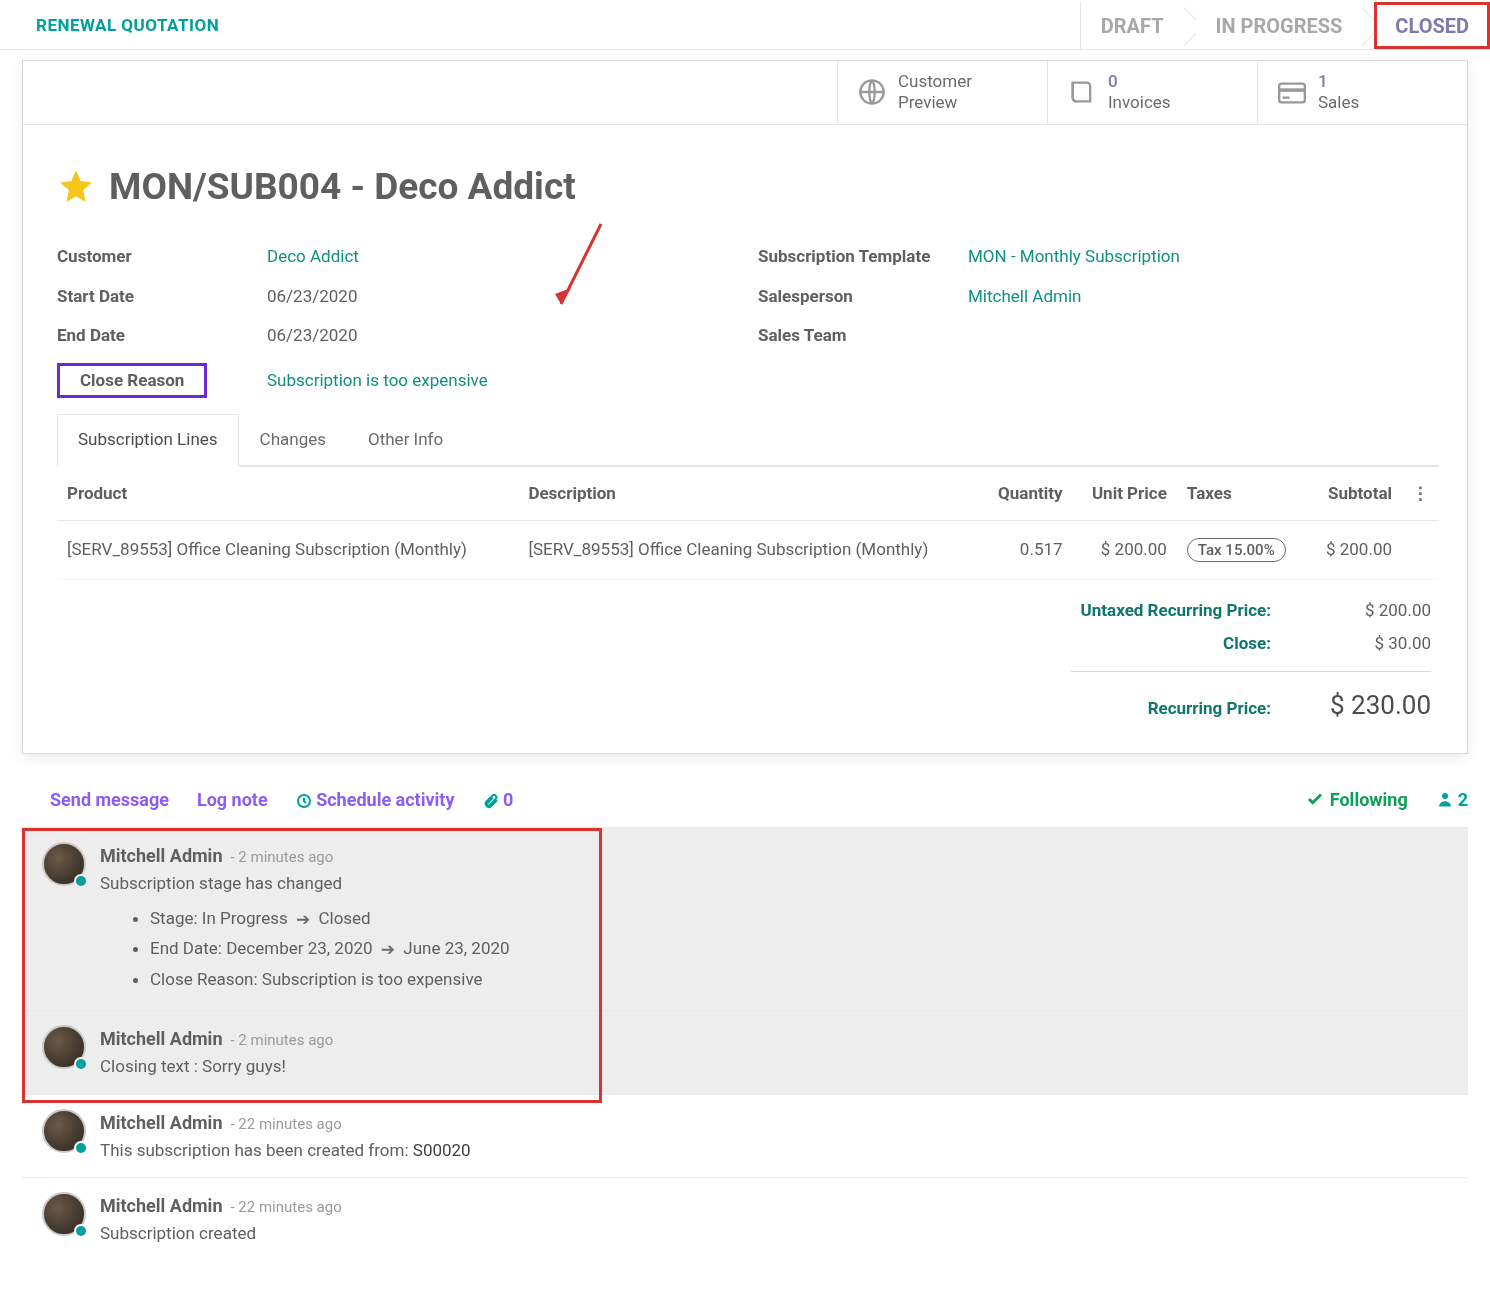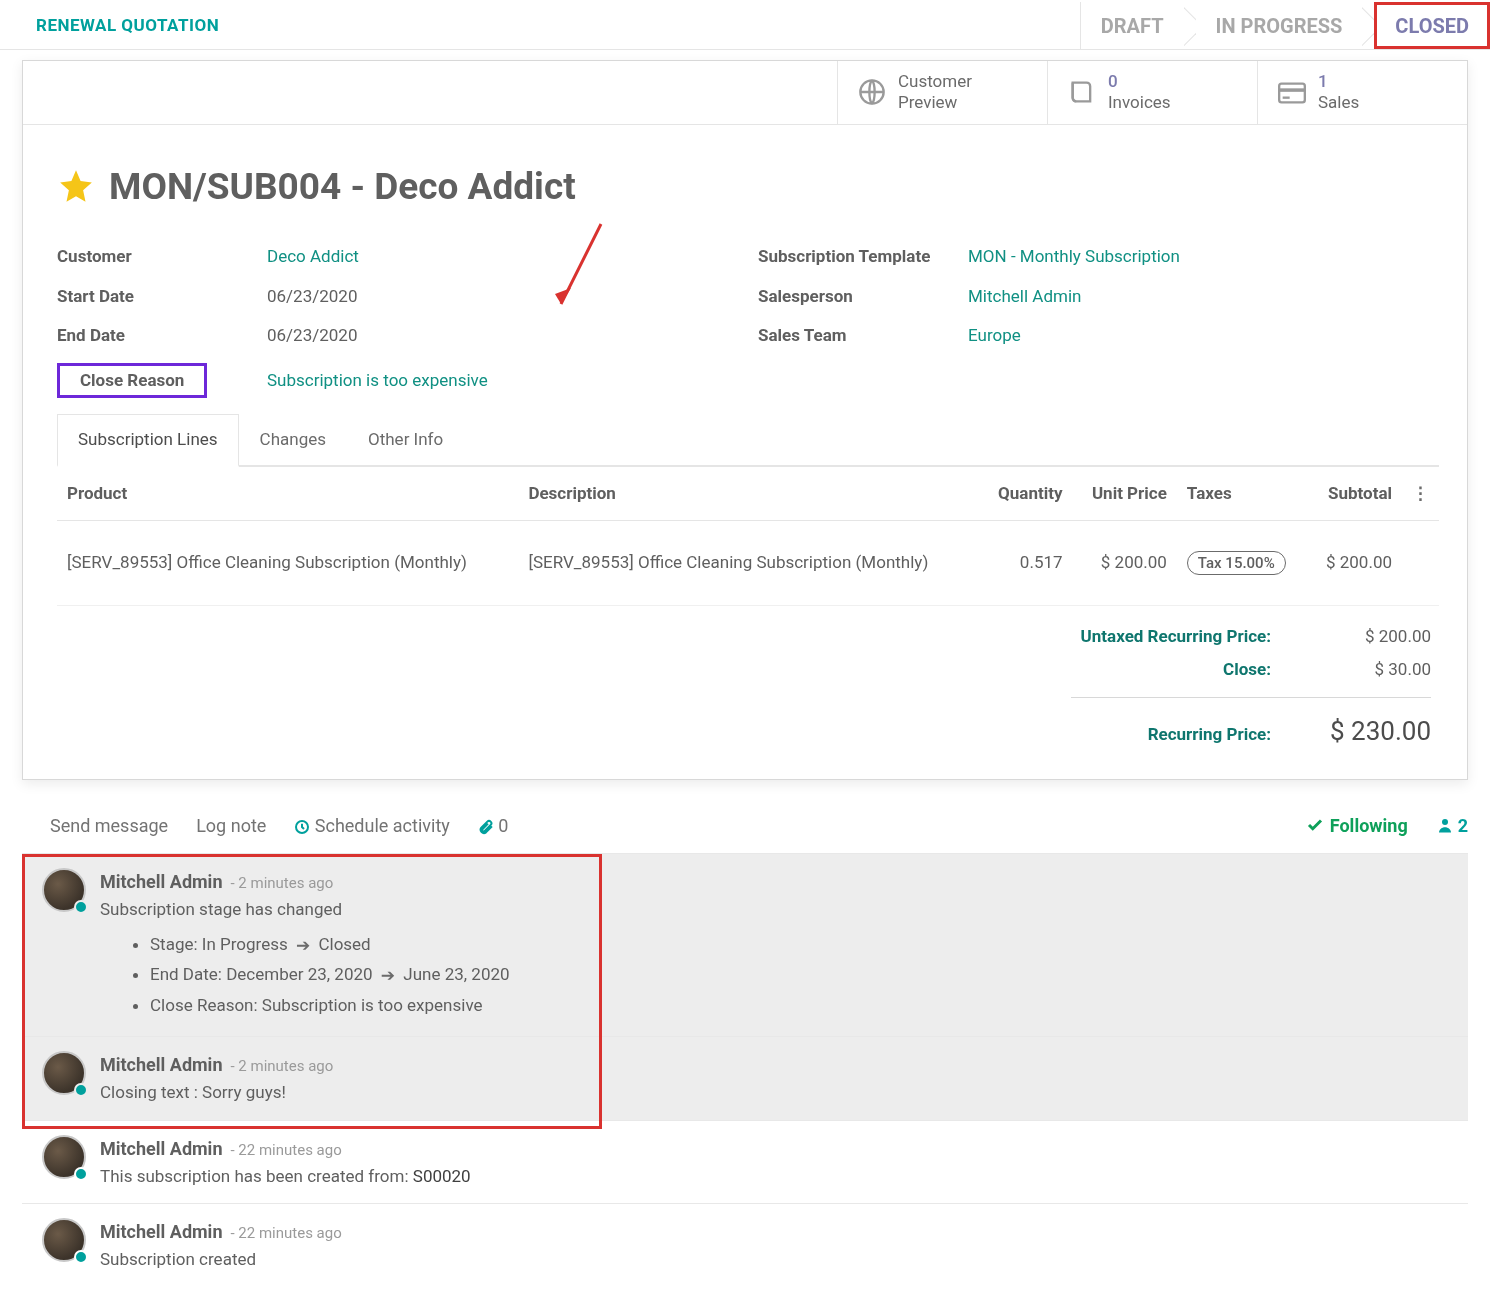--- a/index.html
+++ b/index.html
@@ -31,34 +31,34 @@
 .field-value.link { color:#109083; cursor:pointer;}
 .hl-red { border:3px solid #6d28d9; padding:2px 20px; display:inline-block;}
 
 .tabs { display:flex; border-bottom:2px solid #e5e5e5; margin-top:14px;}
 .tab { padding:12px 20px; color:#6b6b6b; cursor:pointer; border:1px solid transparent; position:relative; top:2px;}
 .tab.active { border:1px solid #e5e5e5; border-bottom:2px solid #fff; color:#4c4c4c; background:#fff;}
 
 table.lines { width:100%; border-collapse: collapse; margin-top:0;}
 table.lines th { text-align:left; font-weight:700; color:#5f5f5f; padding:14px 10px; border-bottom:1px solid #e5e5e5; font-size:17px;}
 table.lines th.right, table.lines td.right { text-align:right;}
-table.lines td { padding:29px 10px; border-bottom:1px solid #f0f0f0; color:#5f5f5f;}
+table.lines td { padding:16px 10px; border-bottom:1px solid #f0f0f0; color:#5f5f5f;}
 .tax-pill { border:1.5px solid #6b6b6b; border-radius:14px; padding:2px 10px; font-size:15px; font-weight:500; color:#5f5f5f;}
 .dots-icon { color:#6b6b6b; cursor:pointer;}
 
 .totals { margin-top:18px; display:flex; flex-direction:column; align-items:flex-end; gap:8px; padding-right:8px; padding-bottom:18px;}
 .totals-row { display:flex; gap:40px; align-items:baseline;}
 .totals-row .lbl { font-weight:700; color:#0f766e; min-width:280px; text-align:right;}
 .totals-row .val { min-width:120px; text-align:right; color:#5f5f5f;}
 .total-sep { width:360px; border-top:1px solid #d8d8d8; margin:6px 0;}
 .total-final .val { font-size:26px; color:#4c4c4c;}
 
 .chatter { margin: 32px 22px 0 22px; }
 .chat-actions { display:flex; align-items:center; gap:28px; margin: 0 0 14px 28px; font-size:18px;}
-.chat-actions .action { color:#737373; font-weight:400; cursor:pointer;}
+.chat-actions .action { color:#8b5cf6; font-weight:700; cursor:pointer;}
 .chat-actions .spacer { flex:1;}
 .following { color:#0ea05a; font-weight:700; display:flex; align-items:center; gap:6px; cursor:pointer;}
 .followers { color:#00a09d; font-weight:700; display:flex; align-items:center; gap:4px; cursor:pointer;}
 
 .msg { display:flex; gap:14px; padding:14px 20px; border-top:1px solid #e8e8e8; background:#ededed;}
 .msg.white { background:#fff;}
 .avatar-wrap{position:relative; width:44px; height:44px;}
 .avatar { width:44px; height:44px; border-radius:50%; background: radial-gradient(circle at 35% 35%, #6b5a48 0%, #3c332a 70%); border:2px solid #c8c8c8; flex-shrink:0;}
 .presence-dot{ position:absolute; right:-2px; bottom:-2px; width:14px; height:14px; border-radius:50%; background:#00a09d; border:2px solid #ededed;}
 .msg.white .presence-dot{border-color:#fff;}
@@ -158,21 +158,20 @@
         <div class="field-row">
           <span class="field-label">Salesperson</span>
           <span class="field-value link">Mitchell Admin</span>
         </div>
         <div class="field-row">
           <span class="field-label">End Date</span>
           <span class="field-value">06/23/2020</span>
         </div>
         <div class="field-row">
           <span class="field-label">Sales Team</span>
-          <span class="field-value link">Europe</span>
         </div>
         <div class="field-row">
           <span><span class="field-label hl-red">Close Reason</span></span>
           <span class="field-value link">Subscription is too expensive</span>
         </div>
         <div></div>
       </div>
 
       <svg class="annot-arrow" style="left:484px; top:-30px;" width="90" height="120">
         <line x1="60" y1="10" x2="20" y2="90" stroke="#d9322f" stroke-width="3"></line>

